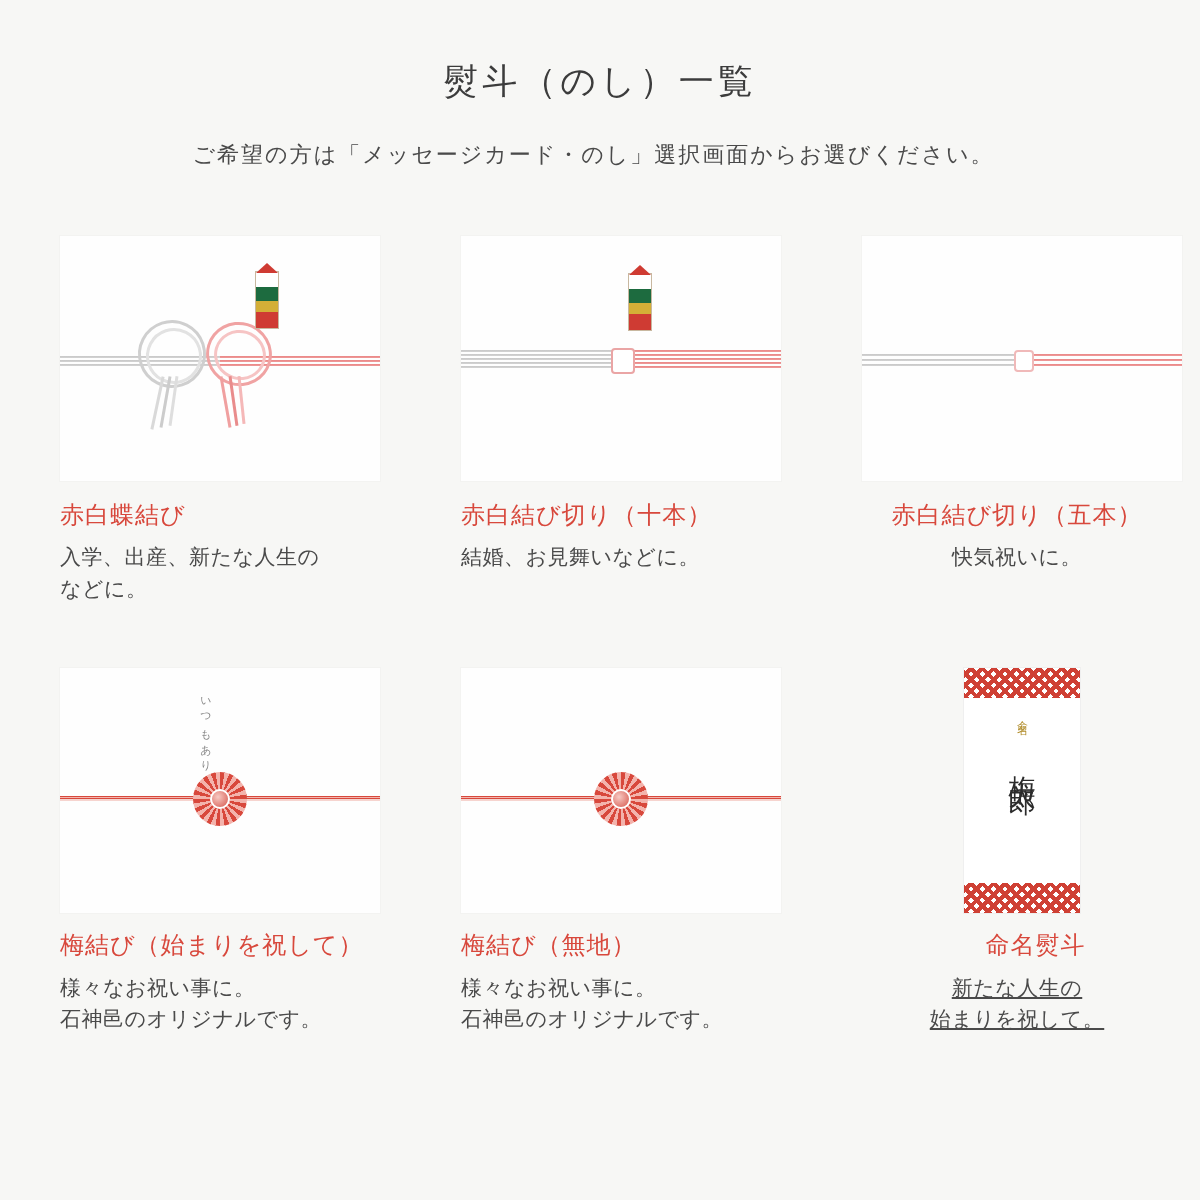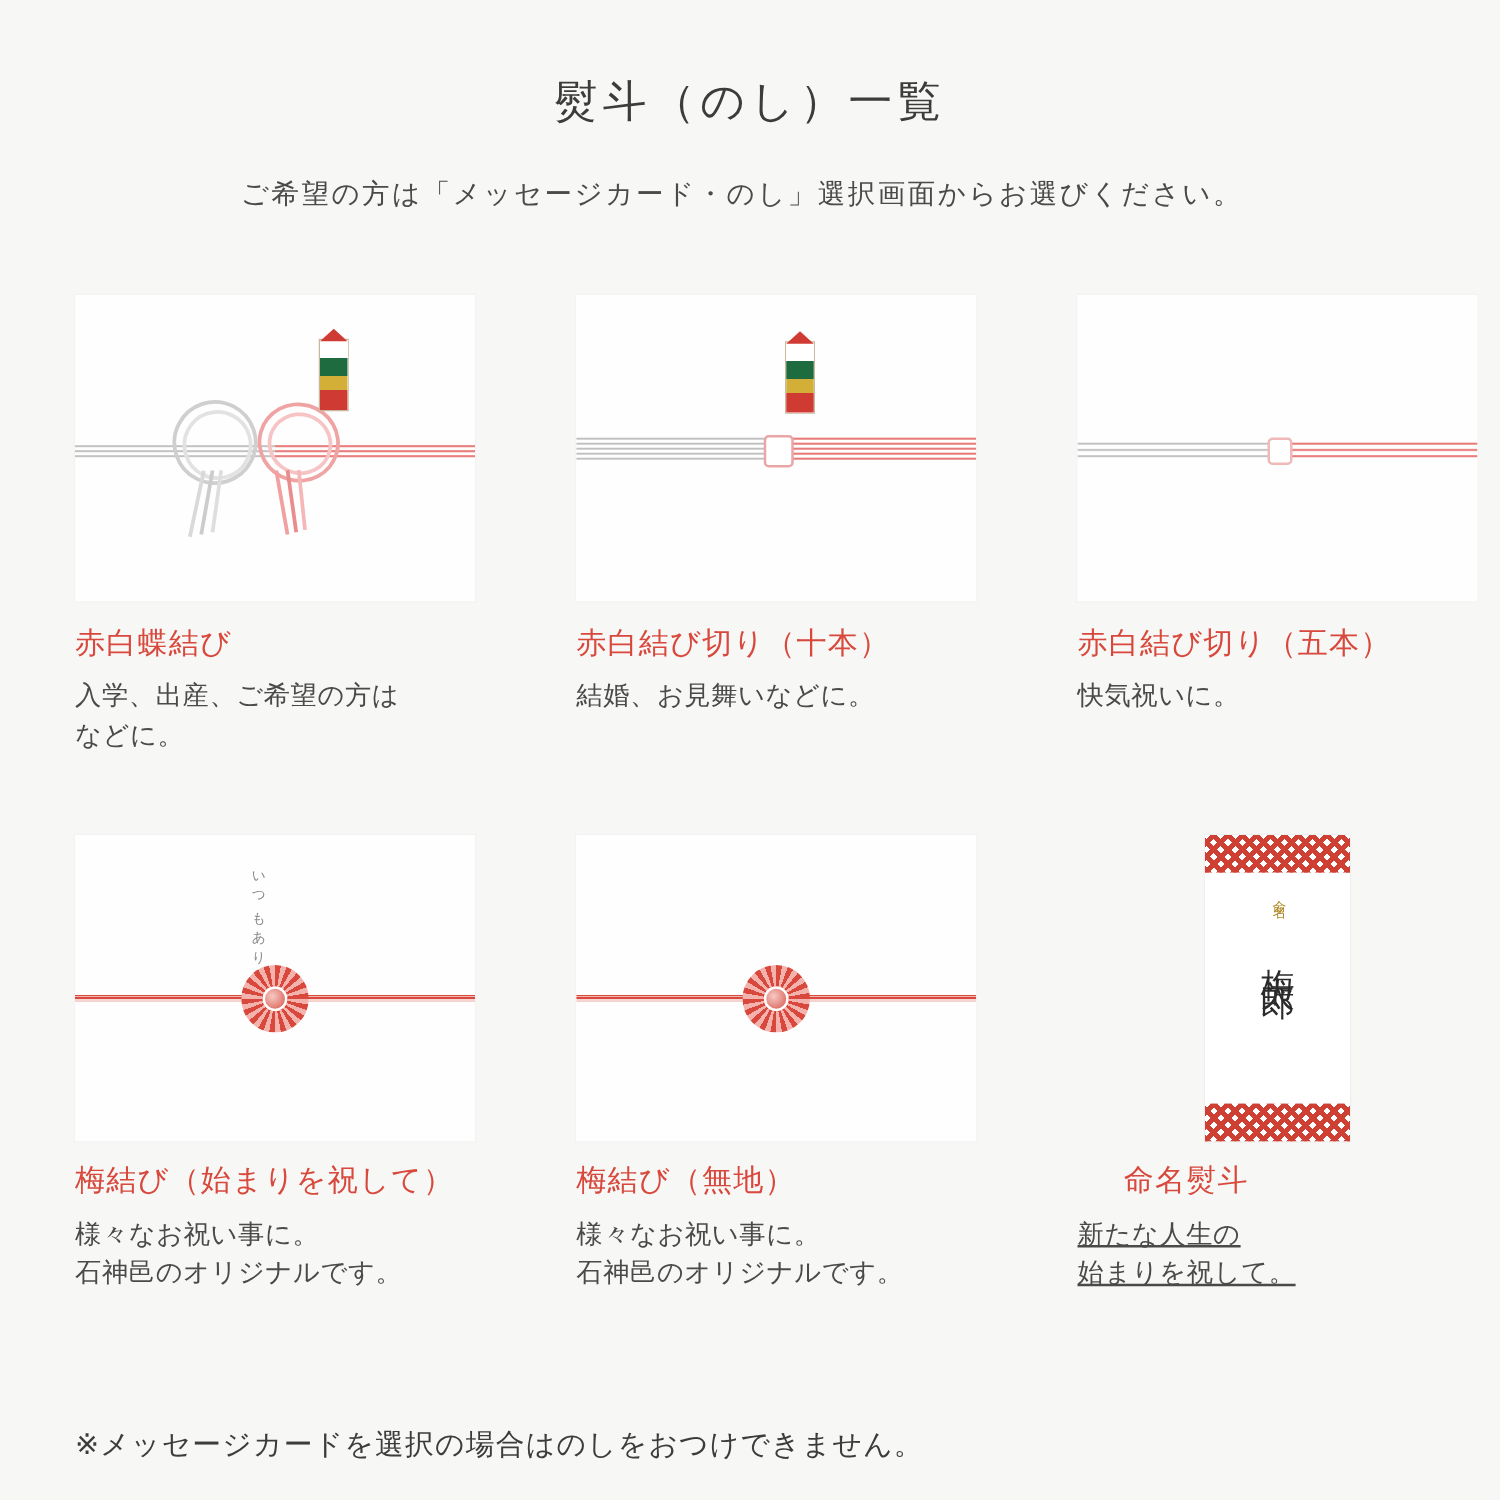--- a/index.html
+++ b/index.html
@@ -211,21 +211,21 @@
   }
   .meimei-wrap {
     width: 320px;
     height: 245px;
     display: flex;
     align-items: center;
     justify-content: center;
     background: #f7f7f5;
   }
   .cell.third .label,
-  .cell.third .desc { margin-left: 0; }
+  .cell.third .desc { margin-left: 0; text-align: center; }
 
   
   .footnote {
     position: absolute;
     left: 60px;
     top: 1140px;
     font-size: 23px;
     color: #3c3c3c;
     letter-spacing: 1px;
   }
@@ -259,21 +259,21 @@
         <div style="position:absolute;left:96px;top:140px;width:3px;height:54px;background:#d9d9d9;transform:rotate(12deg);"></div>
         <div style="position:absolute;left:104px;top:140px;width:3px;height:52px;background:#cccccc;transform:rotate(10deg);"></div>
         <div style="position:absolute;left:112px;top:140px;width:3px;height:50px;background:#dedede;transform:rotate(8deg);"></div>
         <div style="position:absolute;left:164px;top:140px;width:3px;height:52px;background:#f0a0a0;transform:rotate(-10deg);"></div>
         <div style="position:absolute;left:172px;top:140px;width:3px;height:50px;background:#e98c8c;transform:rotate(-8deg);"></div>
         <div style="position:absolute;left:180px;top:140px;width:3px;height:48px;background:#f5b8b8;transform:rotate(-6deg);"></div>
 
         <div class="noshi-tag" style="left:196px;top:36px;"></div>
       </div>
       <div class="label">赤白蝶結び</div>
-      <div class="desc" style="white-space:pre-line;">入学、出産、ご希望の方は
+      <div class="desc" style="white-space:pre-line;">入学、出産、新たな人生の
 などに。</div>
     </div>
 
     <div class="cell">
       <div class="thumb">
         <div class="env"></div>
         <div class="cord cord-left-silver half-left" style="top:114px;height:2px;"></div>
         <div class="cord cord-left-silver half-left" style="top:118px;height:2px;"></div>
         <div class="cord cord-left-silver half-left" style="top:122px;height:2px;"></div>
         <div class="cord cord-left-silver half-left" style="top:126px;height:2px;"></div>
@@ -343,14 +343,13 @@
           <div class="meimei-name">梅太郎</div>
         </div>
       </div>
       <div class="label" style="margin-left:37px;">命名熨斗</div>
       <div class="desc" style="white-space:pre-line;text-decoration:underline;">新たな人生の
 始まりを祝して。</div>
     </div>
 
   </div>
 
-  <div class="footnote">※メッセージカードを選択の場合はのしをおつけできません。</div>
 </div>
 
 </body></html>

